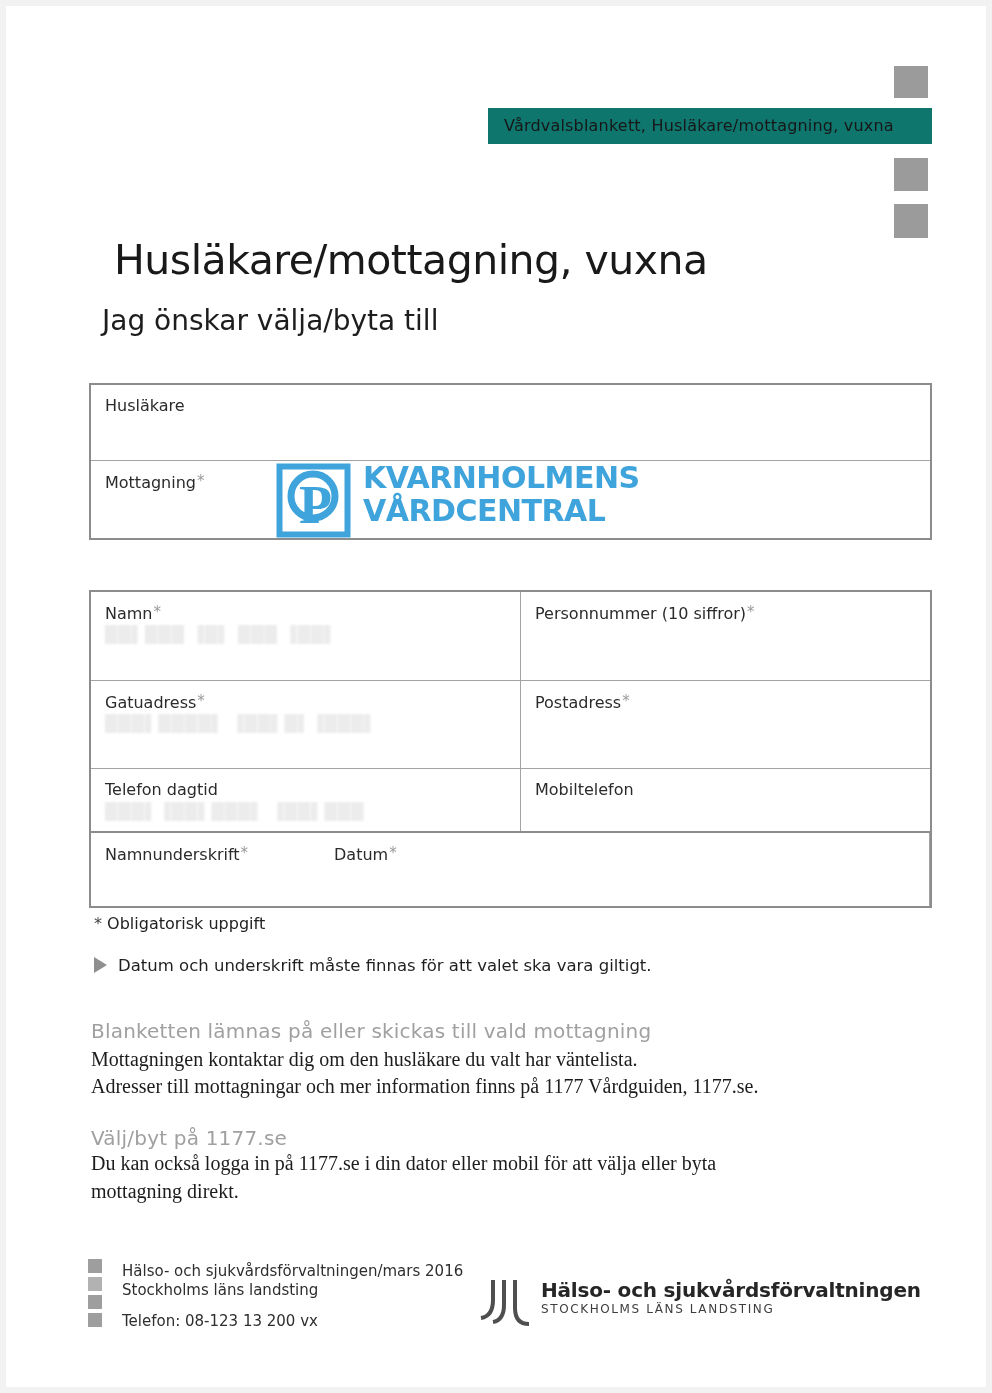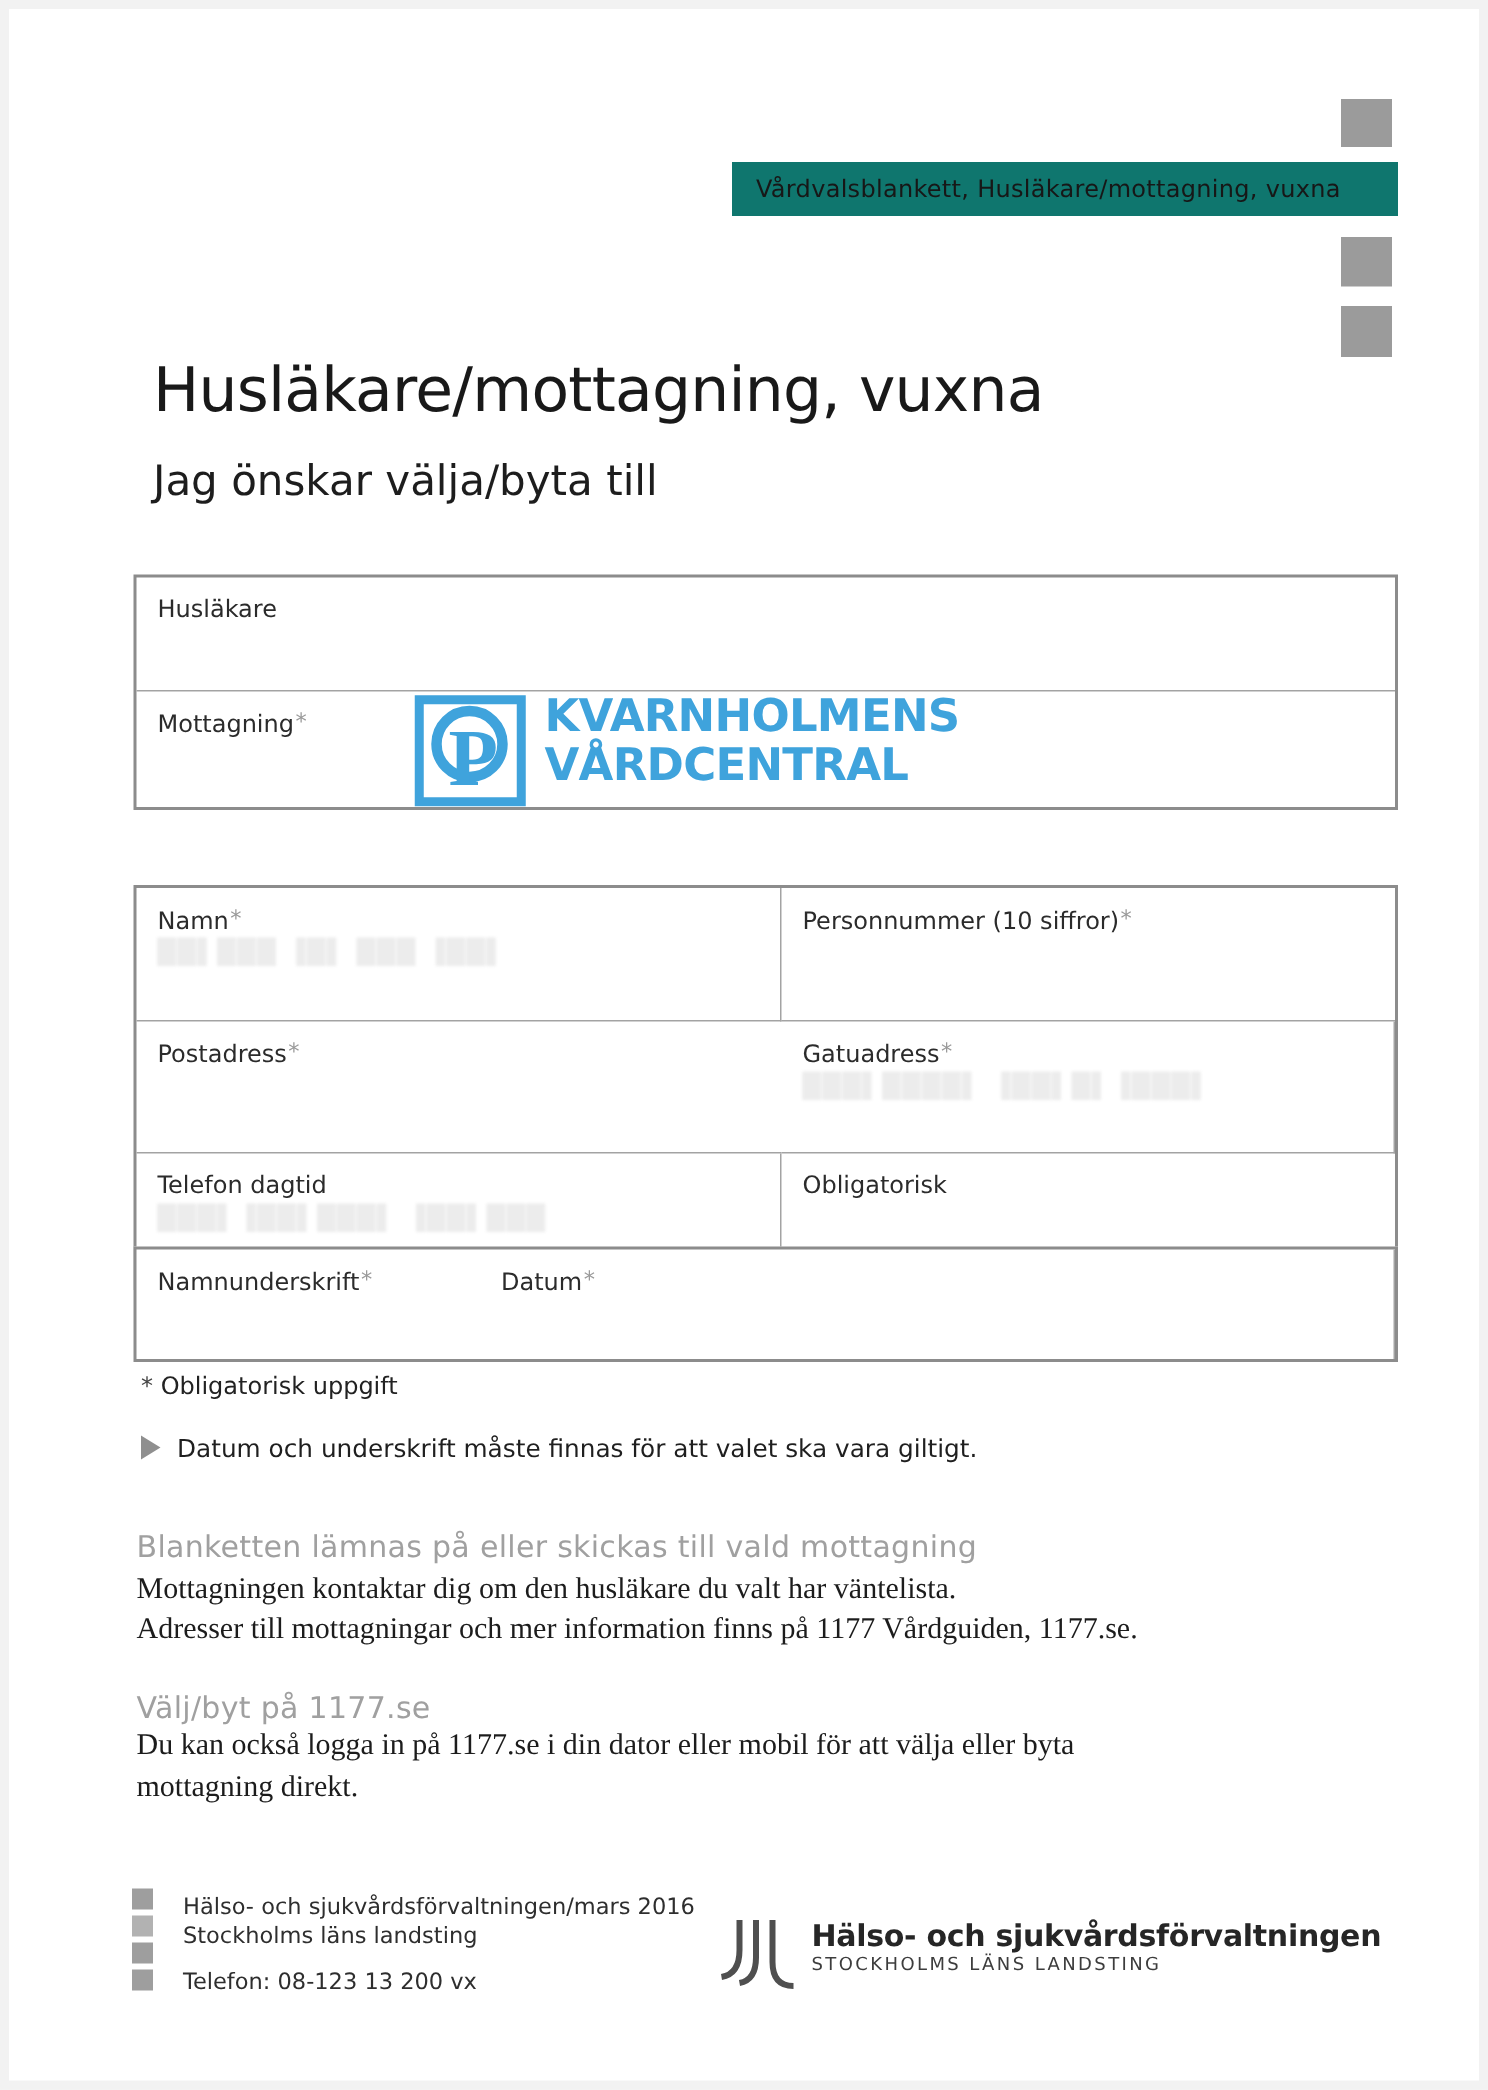--- a/index.html
+++ b/index.html
@@ -10,21 +10,21 @@
   }
   .abs{position:absolute;}
   
   .sq{background:#9b9b9b;}
   .banner{
     left:482px;top:102px;width:444px;height:36px;background:#0f766e;
     font-size:16px;color:#171717;line-height:36px;padding-left:16px;
     box-sizing:border-box;letter-spacing:0.2px;
   }
   
-  .title{left:96px;top:230px;font-size:41px;color:#191919;letter-spacing:-0.5px;}
+  .title{left:108px;top:230px;font-size:41px;color:#191919;letter-spacing:-0.5px;}
   .subtitle{left:96px;top:298px;font-size:28px;color:#1d1d1d;}
   
   .formbox{border:2px solid #8c8c8c;background:#fff;box-sizing:border-box;}
   .box1{left:83px;top:377px;width:843px;height:157px;display:grid;grid-template-rows:76px 1fr;}
   .box1 .row1{border-bottom:1px solid #a3a3a3;}
   .cell{position:relative;box-sizing:border-box;}
   .label{font-size:16px;color:#2b2b2b;padding:11px 0 0 14px;display:inline-block;}
   .star{color:#9a9a9a;font-size:15px;vertical-align:2px;margin-left:1px;}
   .box2{left:83px;top:584px;width:843px;height:270px;display:grid;
         grid-template-columns:430px 1fr;grid-template-rows:1fr 1fr 1fr;}
@@ -90,33 +90,33 @@
   </div>
 
   <div class="abs formbox box2">
     <div class="cell c-r c-b">
       <span class="label"><span>Namn</span><span class="star">*</span></span>
       <span class="ghost">██▌███ ▐█▌ ███ ▐██▌</span>
     </div>
     <div class="cell c-b">
       <span class="label"><span>Personnummer (10 siffror)</span><span class="star">*</span></span>
     </div>
-    <div class="cell c-b">
-      <span class="label"><span>Postadress</span><span class="star">*</span></span>
-    </div>
     <div class="cell c-r c-b">
       <span class="label"><span>Gatuadress</span><span class="star">*</span></span>
       <span class="ghost">███▌████▌ ▐██▌█▌▐███▌</span>
+    </div>
+    <div class="cell c-b">
+      <span class="label"><span>Postadress</span><span class="star">*</span></span>
     </div>
     <div class="cell c-r">
       <span class="label">Telefon dagtid</span>
       <span class="ghost">███▌▐██▌███▌ ▐██▌███</span>
     </div>
     <div class="cell">
-      <span class="label">Obligatorisk</span>
+      <span class="label">Mobiltelefon</span>
     </div>
   </div>
 
   <div class="abs formbox box3">
     <div class="cell">
       <span class="label"><span>Namnunderskrift</span><span class="star">*</span></span>
     </div>
     <div class="cell c-r">
       <span class="label"><span>Datum</span><span class="star">*</span></span>
     </div>

